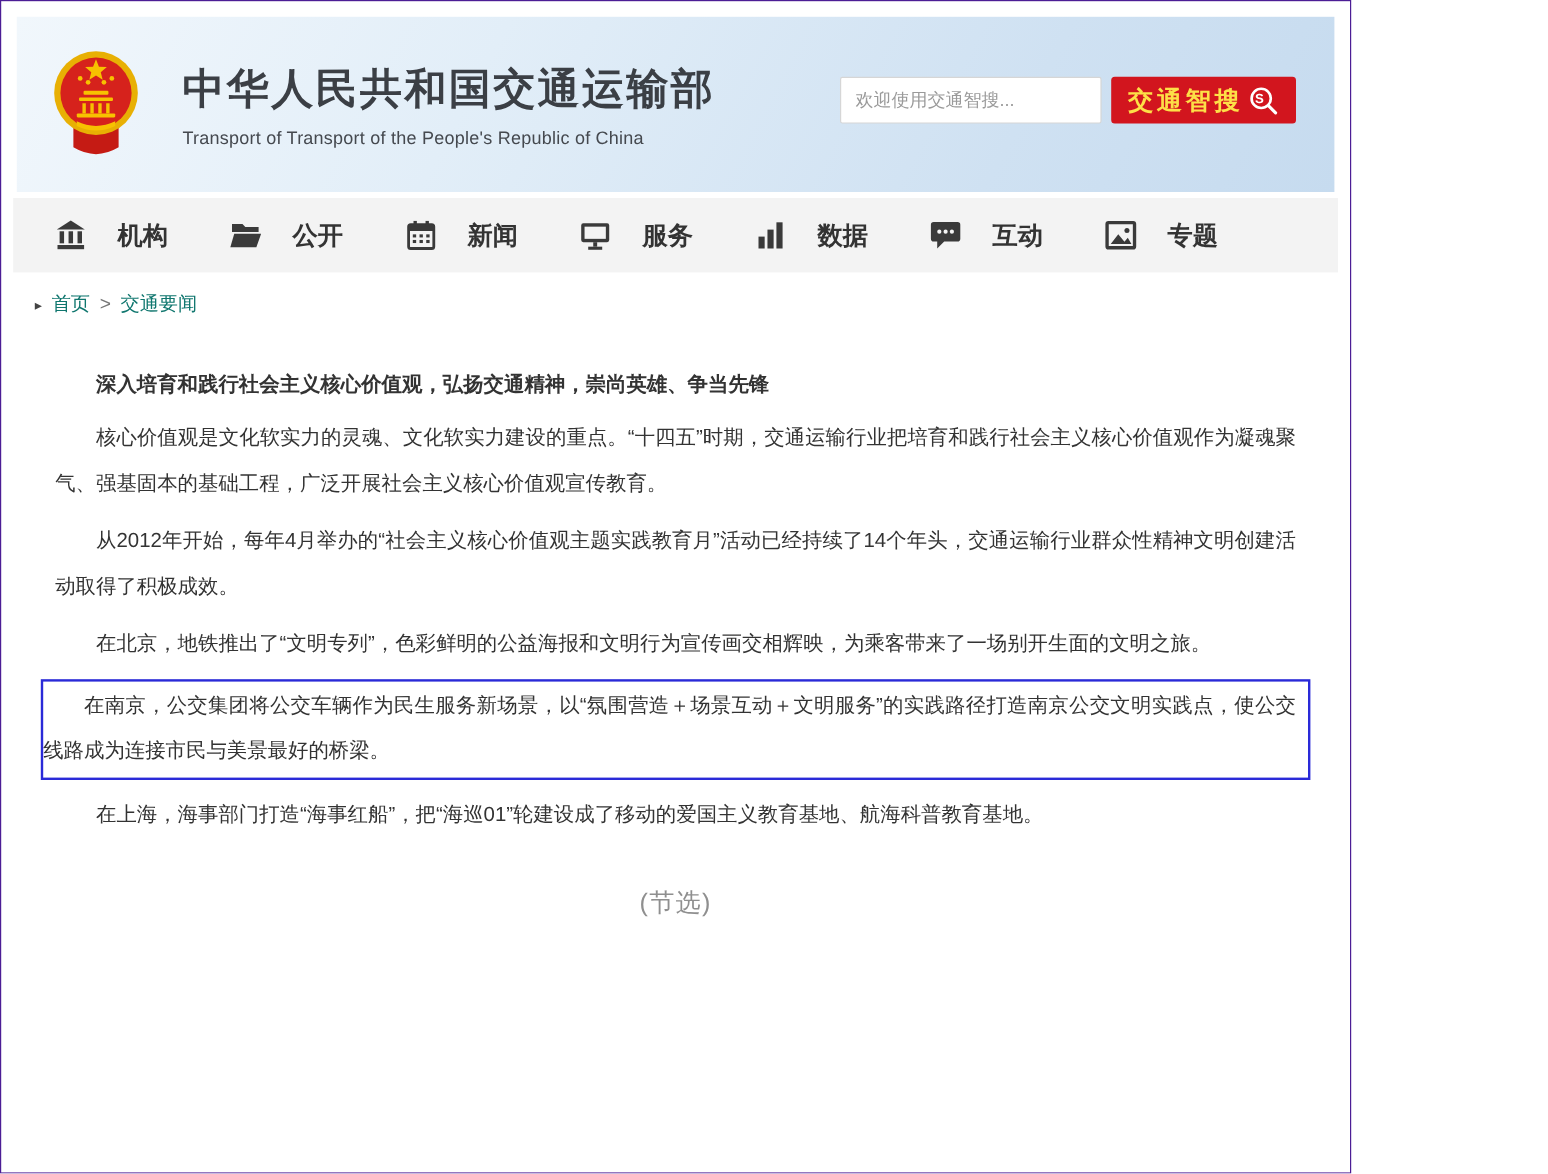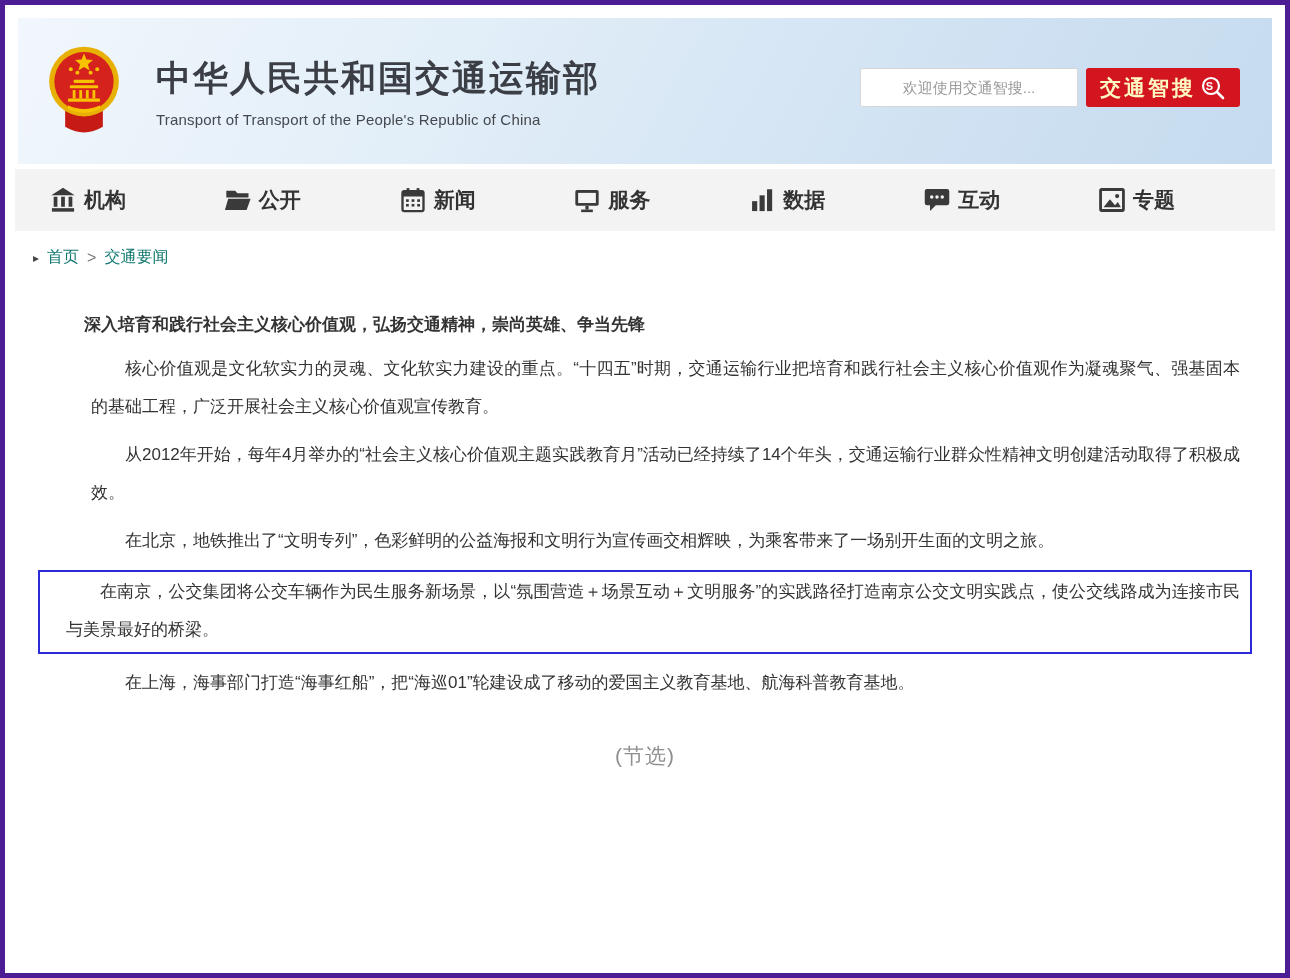--- a/index.html
+++ b/index.html
@@ -2,56 +2,55 @@
 <html><head>
 <meta charset="utf-8">
 <style>
   * { margin:0; padding:0; box-sizing:border-box; }
   html,body { background:#fff; }
   body {
     width:1290px; height:978px;
     font-family:"Liberation Sans","DejaVu Sans",sans-serif;
     color:#333; overflow:hidden;
   }
-  .page { width:1290px; height:978px; background:#fff; position:relative; border:5px solid #4c1d95; }
+  .page { width:1126px; height:978px; background:#fff; position:relative; border:1px solid #4c1d95; }
 
   
   .site-header {
     margin:13px 13px 0 13px; height:146px;
     background:linear-gradient(118deg,#f1f7fc 0%,#e2eef8 35%,#cfe1f2 75%,#c6dbef 100%);
     display:flex; align-items:center; padding:0 28px; position:relative;
   }
   .emblem { width:76px; height:98px; flex:0 0 auto; cursor:pointer; }
   .site-titles { margin-left:34px; }
   .site-title {
     font-size:35px; font-weight:700; color:#3b3f45; letter-spacing:2px;
   }
   .site-subtitle { font-size:15px; color:#45494f; margin-top:9px; letter-spacing:.2px; }
   .search-area { position:absolute; right:32px; top:50px; display:flex; align-items:center; }
   .search-input {
     width:218px; height:39px; background:#fff; border:1px solid #d6d6d6;
     font-size:15px; color:#6d28d9; padding:16px 12px; outline:none; border-radius:2px;
     font-family:inherit;
-    text-align:center;
   }
   .search-input::placeholder { color:#9a9a9a; }
   .search-btn {
-    margin-left:8px; height:39px; padding:0 14px; background:#d2151e; color:#fef9c3;
+    margin-left:8px; height:39px; padding:0 14px; background:#d2151e; color:#fde047;
     border:none; border-radius:3px; font-size:21px; font-weight:700; letter-spacing:3px;
     display:flex; align-items:center; gap:4px; cursor:pointer; font-family:inherit;
   }
   .search-btn svg { display:block; }
 
   
   .main-nav {
     margin:5px 10px 0 10px; height:62px; background:#f3f3f3;
     display:flex; align-items:center; justify-content:space-between;
     padding:0 100px 0 34px;
   }
-  .nav-item { display:flex; align-items:center; gap:7px; cursor:pointer; color:#3a3a3a; }
+  .nav-item { display:flex; align-items:center; gap:25px; cursor:pointer; color:#3a3a3a; }
   .nav-item svg { width:28px; height:28px; display:block; }
   .nav-label { font-size:21px; font-weight:700; color:#333; }
 
   
   .breadcrumb {
     display:flex; align-items:center; gap:8px; padding:16px 0 0 28px;
     font-size:16px; color:#555;
   }
   .crumb-arrow { color:#444; font-size:12px; }
   .crumb-link { color:#0f766e; cursor:pointer; text-decoration:none;font-family:Liberation Mono, monospace; }
@@ -62,24 +61,24 @@
   .article-title {
     margin-top:52px; text-align:center; font-size:34px; font-weight:600;
     color:#3e4248; letter-spacing:1px; line-height:1.3;
   }
   .article-subheading {
     margin-top:42px; font-size:17px; font-weight:700; color:#333;
     text-indent:2em; line-height:30px;
   }
   .article p.body-para {
     font-size:17px; color:#333; line-height:38px; text-align:justify;
-    text-indent:2em; margin-top:10px;margin-left:41px;
+    text-indent:2em; margin-top:10px;
   }
   .article p.highlight {
-    border:2px solid #2a2ad8; margin:10px -12px 0 -12px; padding:1px 10px 3px 26px;
+    border:2px solid #2a2ad8; margin:10px -12px 0 -12px; padding:1px 10px 3px 0;
   }
   .excerpt-note {
     text-align:center; font-size:21px; color:#8f8f8f; margin-top:40px; letter-spacing:1px;
   }
 </style>
 </head>
 <body>
 
 <div class="page">
 

